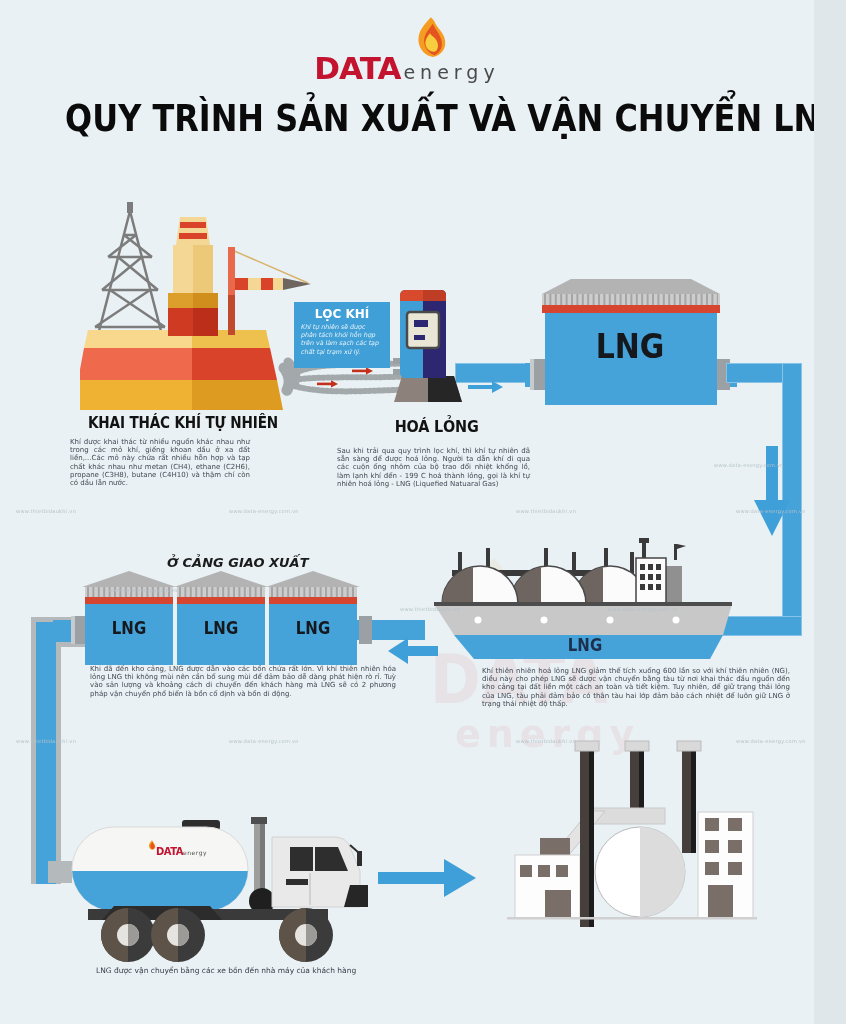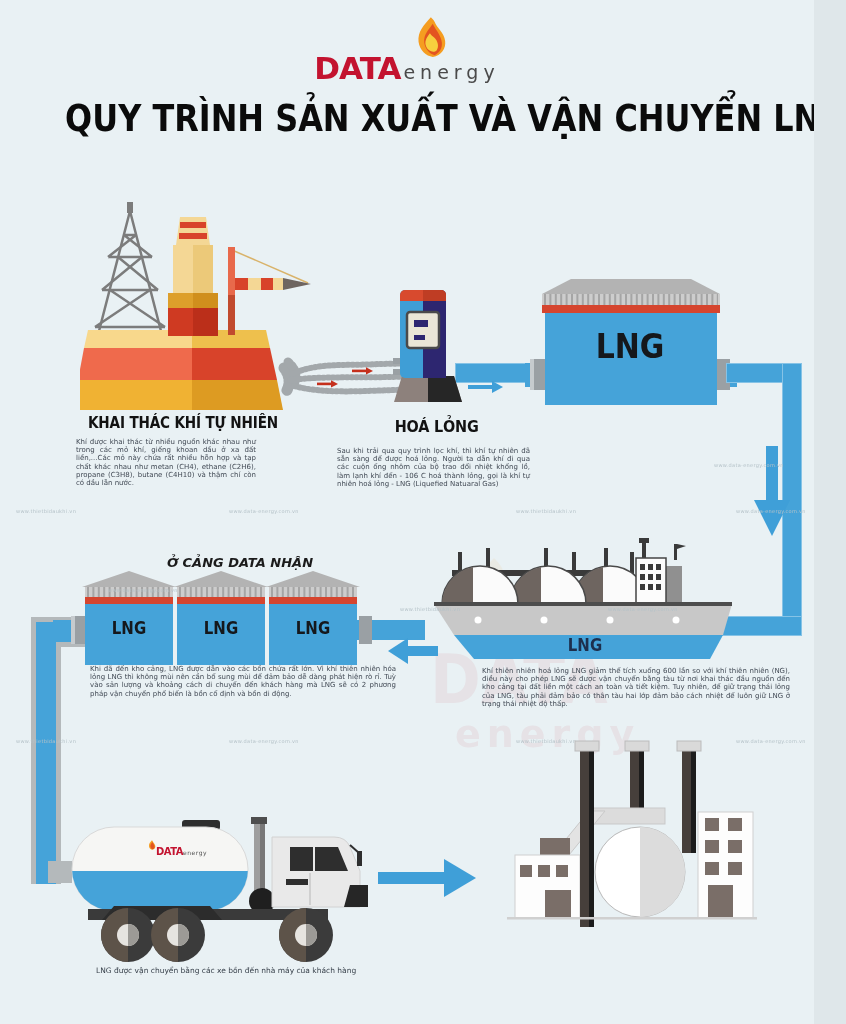--- a/index.html
+++ b/index.html
@@ -94,20 +94,24 @@
       <path d="M16 38 C45 46 85 43 115 42 L155 41" stroke-width="6" stroke-dasharray="1.6 3.1"></path>
     </g>
     <g fill="#c5301d">
       <rect x="39" y="34.6" width="14" height="2.6"></rect>
         <polygon points="53,32.2 60,35.9 53,39.6"></polygon>
       <rect x="74" y="21.6" width="14" height="2.6"></rect>
         <polygon points="88,19.2 95,22.9 88,26.6"></polygon>
     </g>
   </svg>
 
+  <div class="filter-box">
+    <h4>LỌC KHÍ</h4>
+    <p>Khí tự nhiên sẽ được phân tách khỏi hỗn hợp trên và làm sạch các tạp chất tại trạm xử lý.</p>
+  </div>
 
   <div class="pipe" style="left:455px;top:363px;width:75px;height:20px;"></div>
 
   <svg class="abs" style="left:468px;top:381px;" width="36" height="12" viewBox="0 0 36 12">
     <rect x="0" y="4" width="24" height="4" fill="#3f9fd8"></rect>
       <polygon points="24,0 24,12 35,6" fill="#3f9fd8"></polygon>
   </svg>
 
   <svg class="abs" style="left:393px;top:288px;" width="70" height="118" viewBox="0 0 70 118">
     <polygon points="9,88 61,88 69,114 1,114" fill="#8d817c"></polygon>
@@ -139,38 +143,38 @@
 
   <div class="pipe" style="left:726px;top:363px;width:76px;height:20px;"></div>
   <div class="pipe" style="left:782px;top:363px;width:20px;height:259px;"></div>
   <div class="pipe" style="left:722px;top:616px;width:80px;height:20px;"></div>
   <svg class="abs" style="left:752px;top:446px;" width="40" height="92" viewBox="0 0 40 92">
     <rect x="14" y="0" width="12" height="56" fill="#3f9fd8"></rect>
       <polygon points="2,54 38,54 20,90" fill="#3f9fd8"></polygon>
   </svg>
 
   <div class="sec-head" style="left:88px;top:413px;">KHAI THÁC KHÍ TỰ NHIÊN</div>
-  <div class="body-text" style="left:76px;top:438px;width:180px;">Khí được khai thác từ nhiều nguồn khác nhau như trong các mỏ khí, giếng khoan dầu ở xa đất liền,...Các mỏ này chứa rất nhiều hỗn hợp và tạp chất khác nhau như metan (CH4), ethane (C2H6), propane (C3H8), butane (C4H10) và thậm chí còn có dầu lẫn nước.</div>
+  <div class="body-text" style="left:70px;top:438px;width:180px;">Khí được khai thác từ nhiều nguồn khác nhau như trong các mỏ khí, giếng khoan dầu ở xa đất liền,...Các mỏ này chứa rất nhiều hỗn hợp và tạp chất khác nhau như metan (CH4), ethane (C2H6), propane (C3H8), butane (C4H10) và thậm chí còn có dầu lẫn nước.</div>
   <div class="sec-head" style="left:390px;top:417px;transform-origin:center;transform:scaleX(.9);">HOÁ LỎNG</div>
-  <div class="body-text" style="left:337px;top:447px;width:193px;">Sau khi trải qua quy trình lọc khí, thì khí tự nhiên đã sẵn sàng để được hoá lỏng. Người ta dẫn khí đi qua các cuộn ống nhôm của bộ trao đổi nhiệt khổng lồ, làm lạnh khí đến - 106 C hoá thành lỏng, gọi là khí tự nhiên hoá lỏng - LNG (Liquefied Natuaral Gas)</div>
+  <div class="body-text" style="left:337px;top:447px;width:193px;">Sau khi trải qua quy trình lọc khí, thì khí tự nhiên đã sẵn sàng để được hoá lỏng. Người ta dẫn khí đi qua các cuộn ống nhôm của bộ trao đổi nhiệt khổng lồ, làm lạnh khí đến - 199 C hoá thành lỏng, gọi là khí tự nhiên hoá lỏng - LNG (Liquefied Natuaral Gas)</div>
 
   <span class="wm" style="left:16px;top:508px;">www.thietbidaukhi.vn</span>
   <span class="wm" style="left:229px;top:508px;">www.data-energy.com.vn</span>
   <span class="wm" style="left:516px;top:508px;">www.thietbidaukhi.vn</span>
   <span class="wm" style="left:736px;top:508px;">www.data-energy.com.vn</span>
   <span class="wm" style="left:714px;top:462px;">www.data-energy.com.vn</span>
 
   <svg class="abs" style="left:450px;top:556px;opacity:.07;" width="80" height="96" viewBox="0 0 40 48">
     <path d="M22 1 C14 10 8 16 9 27 C10 36 17 42 24 43 C33 41 38 34 37 26 C36 17 28 12 26 6 C25 4 23 2 22 1 Z" fill="#f59d20"></path>
     <path d="M24 8 C20 14 14 19 15 28 C16 35 21 40 26 41 C32 38 35 32 33 25 C31 18 26 13 24 8 Z" fill="#e35420"></path>
   </svg>
   <div class="ghost" style="left:420px;top:640px;font-size:68px;transform:scaleX(.9);">DATA</div>
   <div class="ghost" style="left:455px;top:712px;font-size:38px;letter-spacing:6px;">energy</div>
 
-  <div class="port-head">Ở CẢNG DATA NHẬN</div>
+  <div class="port-head">Ở CẢNG GIAO XUẤT</div>
 
   <svg class="abs" style="left:20px;top:606px;" width="110" height="290" viewBox="0 0 110 290">
     <path d="M70 26 H26 V278" stroke="#b4b9bb" stroke-width="30" fill="none"></path>
     <path d="M70 26 H26 V278" stroke="#45a3d9" stroke-width="20" fill="none"></path>
   </svg>
 
   <svg class="abs" style="left:53px;top:568px;" width="375" height="104" viewBox="0 0 375 104">
     <rect x="0" y="52" width="34" height="20" fill="#45a3d9"></rect>
     <rect x="20" y="48" width="13" height="28" fill="#9aa0a4"></rect>
     <rect x="18" y="48" width="4" height="28" fill="#c6cbce"></rect>

